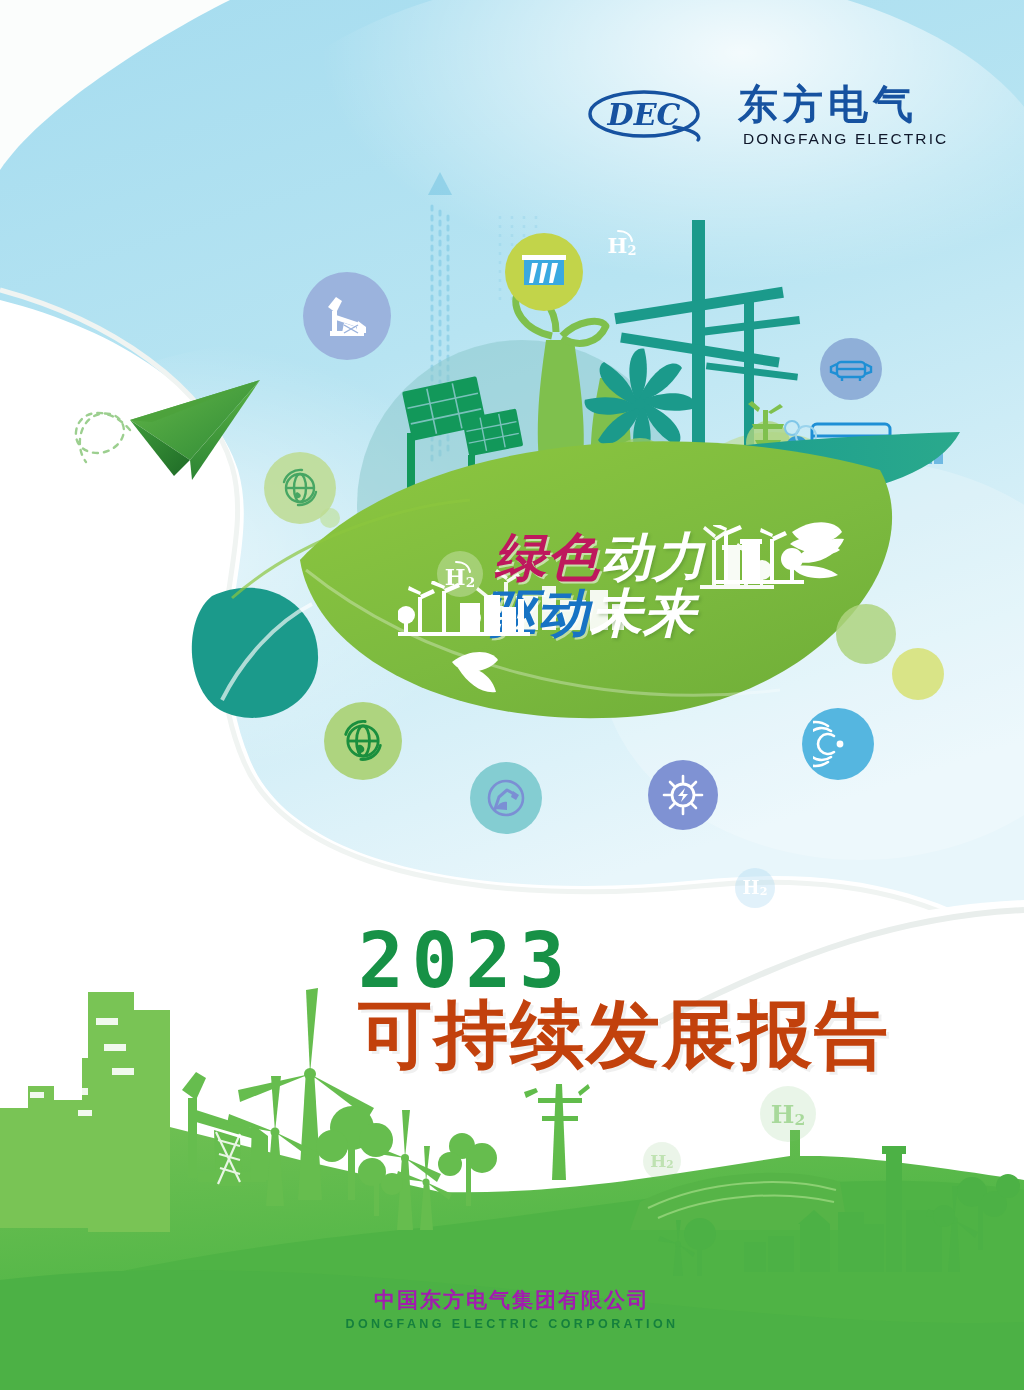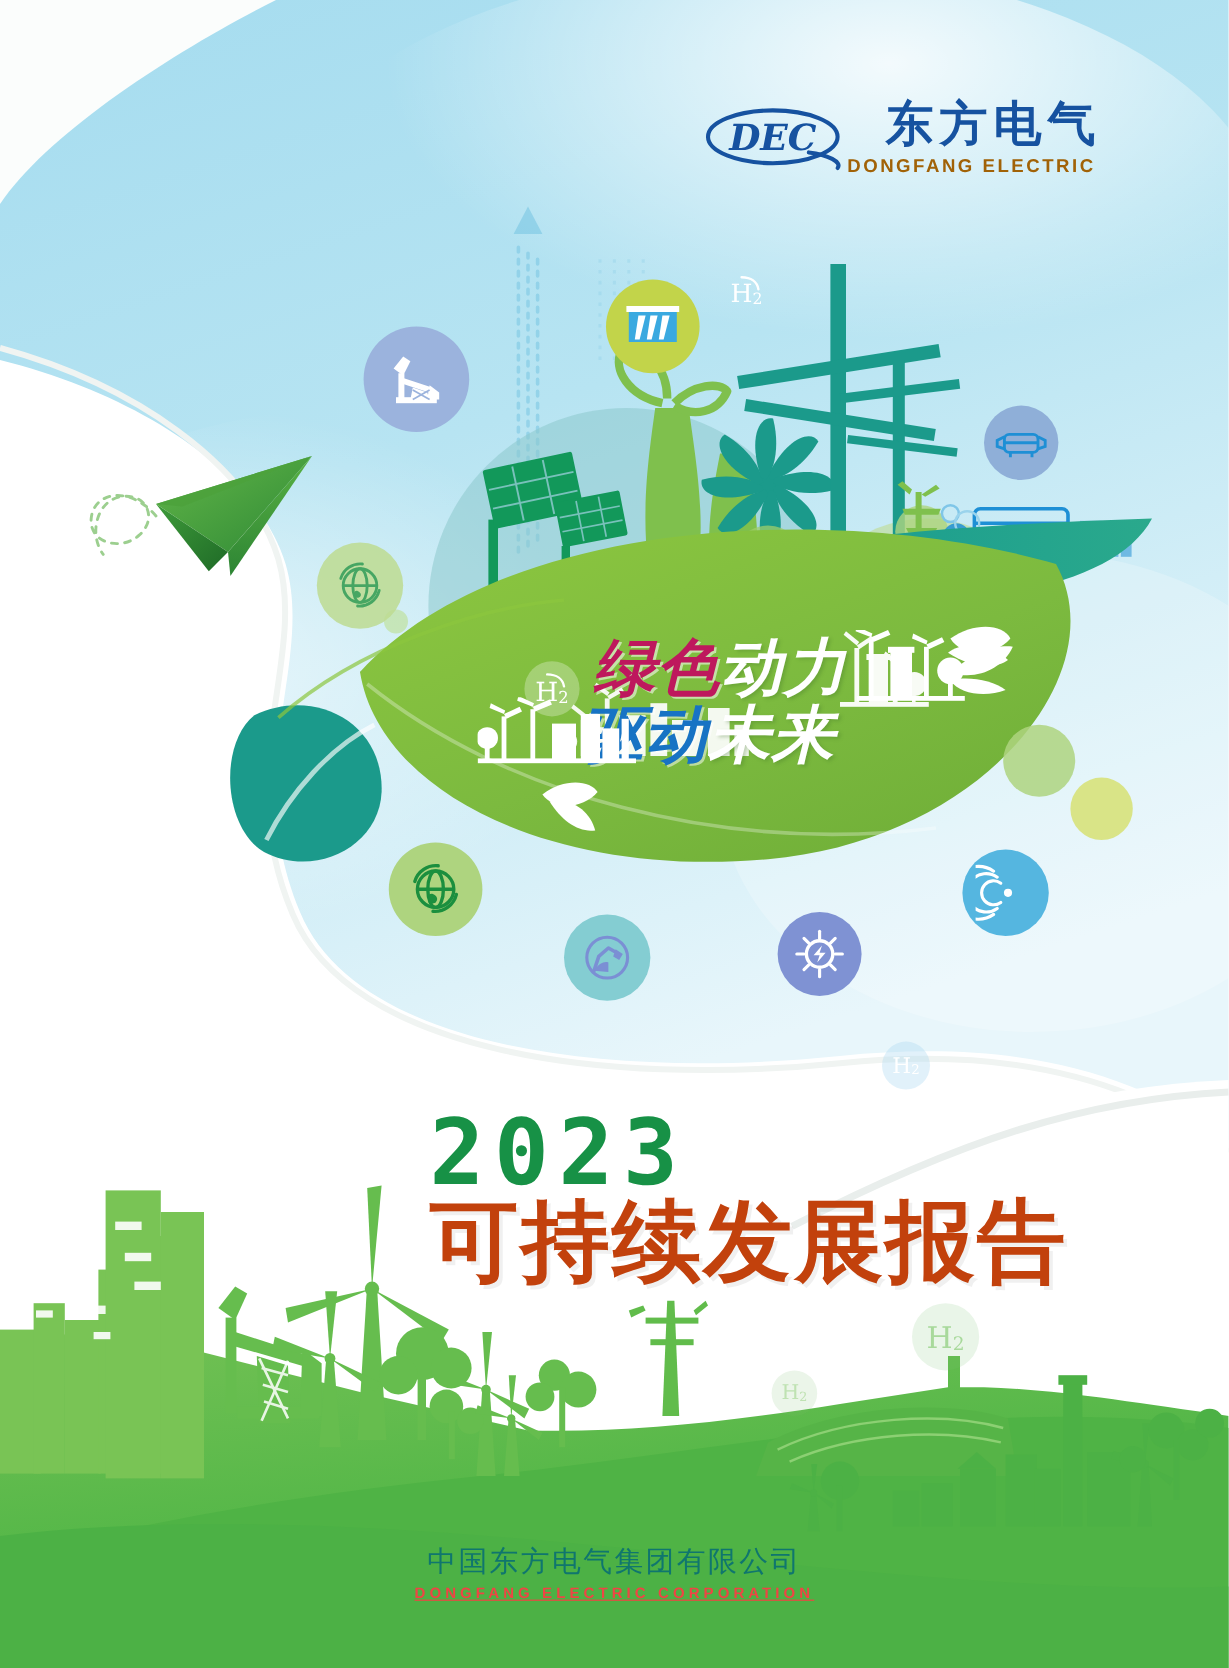--- a/index.html
+++ b/index.html
@@ -7,21 +7,21 @@
   #poster{position:relative;width:1024px;height:1390px;overflow:hidden;background:#ffffff;}
 
   
   .sky-wrap{position:absolute;inset:0;overflow:hidden;}
   .sky{position:absolute;left:0;top:0;width:1024px;height:1100px;}
 
   
   .logo{position:absolute;left:586px;top:76px;width:340px;height:78px;display:flex;align-items:center;}
   .logo-mark{width:120px;height:56px;flex:none;}
   .logo-cn{font-size:40px;font-weight:700;color:#1652a0;letter-spacing:5px;line-height:1;white-space:nowrap;margin-left:32px;}
-  .logo-en{font-size:15.5px;font-weight:700;color:#a16207;letter-spacing:2.1px;line-height:1;margin-top:7px;white-space:nowrap;}
+  .logo-en{font-size:15.5px;font-weight:400;color:#0f172a;letter-spacing:2.1px;line-height:1;margin-top:7px;white-space:nowrap;margin-left:37px;}
 
   
   .slogan{position:absolute;left:470px;top:525px;width:420px;height:130px;}
   .sl-line{white-space:nowrap;line-height:1;}
   .sl1{position:absolute;left:24px;top:6px;}
   .sl2{position:absolute;left:14px;top:62px;}
   .sl-a{font-size:52px;font-weight:700;font-style:italic;color:#be185d;letter-spacing:1px;
         text-shadow:2px 2px 0 rgba(255,255,255,.55);}
   .sl-b{font-size:52px;font-weight:700;font-style:italic;color:#ffffff;letter-spacing:1px;
         text-shadow:2px 2px 3px rgba(60,110,40,.28);margin-top:36px;}
@@ -30,29 +30,29 @@
 
   
   .title-block{position:absolute;left:358px;top:928px;width:560px;}
   .t-year{font-size:76px;font-weight:700;color:#179146;letter-spacing:8px;line-height:.86;
           font-family:"DejaVu Sans Mono","Liberation Mono",monospace;}
   .t-main{font-size:74px;font-weight:700;color:#c2410c;letter-spacing:2px;line-height:1.02;margin-top:4px;
           text-shadow:3px 3px 0 rgba(0,0,0,.06);}
 
   
   .footer{position:absolute;left:0;top:1287px;width:1024px;text-align:center;}
-  .f-cn{font-size:24px;font-weight:400;color:#0f766e;letter-spacing:2px;line-height:1.25;}
-  .f-en{font-size:12.5px;font-weight:700;color:#ef4444;letter-spacing:3.4px;line-height:1.4;margin-top:3px;text-decoration:underline;}
+  .f-cn{font-size:21px;font-weight:700;color:#a21caf;letter-spacing:2px;line-height:1.25;}
+  .f-en{font-size:12.5px;font-weight:700;color:#15803d;letter-spacing:3.4px;line-height:1.4;margin-top:3px;}
 
   
   .badge{position:absolute;border-radius:50%;display:flex;align-items:center;justify-content:center;}
   .badge svg{display:block;}
 
   .h2b{position:absolute;border-radius:50%;display:flex;align-items:center;justify-content:center;
-       font-family:"DejaVu Serif","Liberation Serif",serif;font-weight:400;}
+       font-family:"DejaVu Serif","Liberation Serif",serif;font-weight:700;}
   .h2b sub{font-size:.62em;vertical-align:-.12em;}
 </style>
 </head>
 <body>
 
 <div id="poster">
 
   <div class="sky-wrap">
   <svg class="sky" viewBox="0 0 1024 1100" xmlns="http://www.w3.org/2000/svg">
     <defs>

